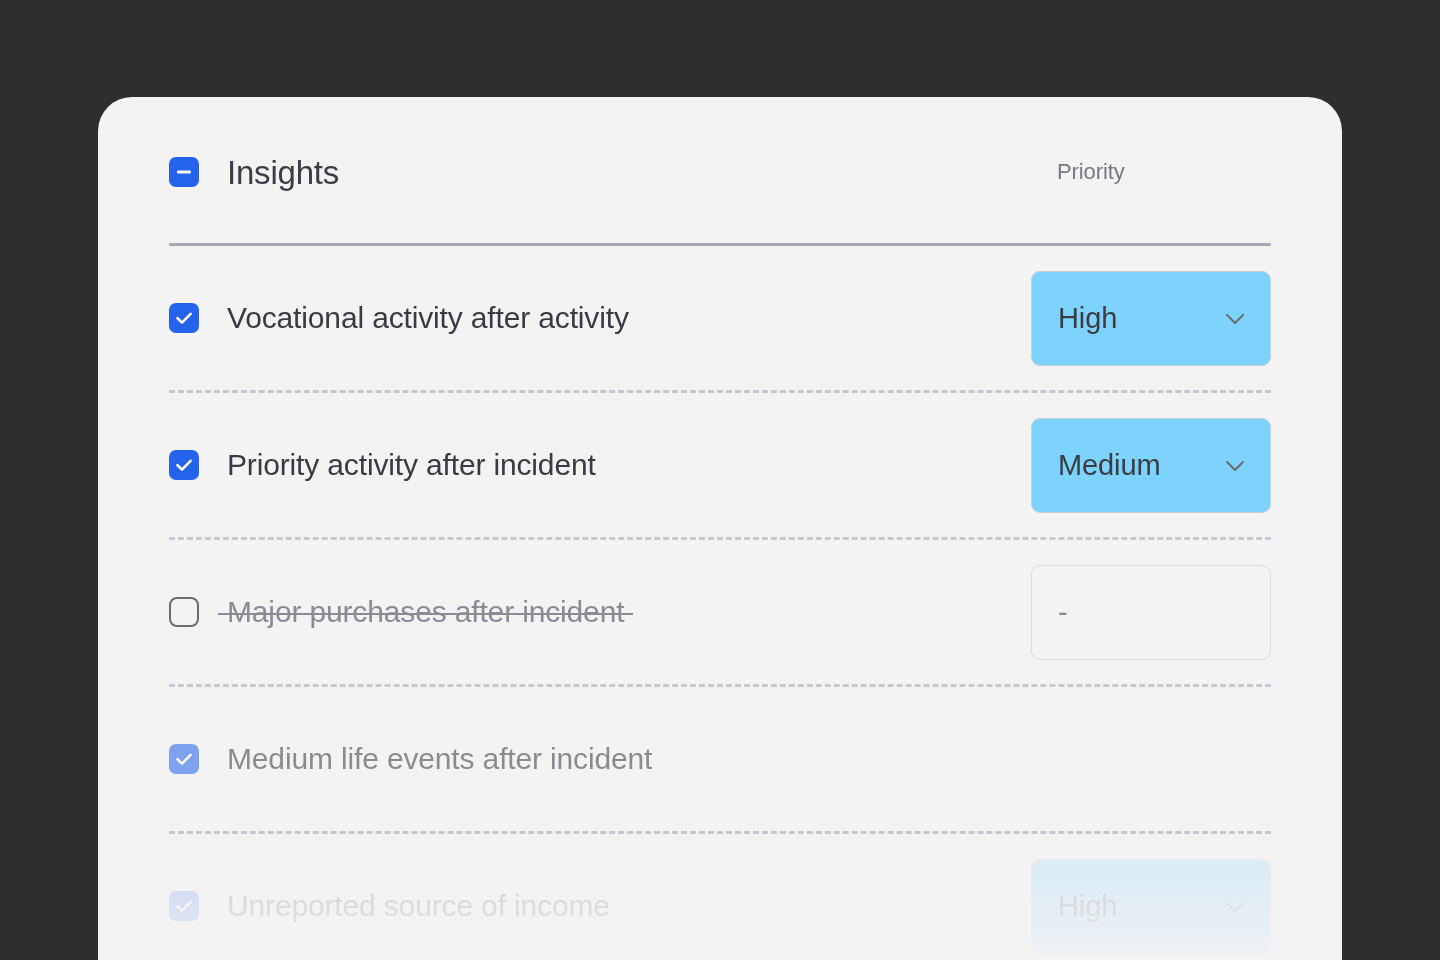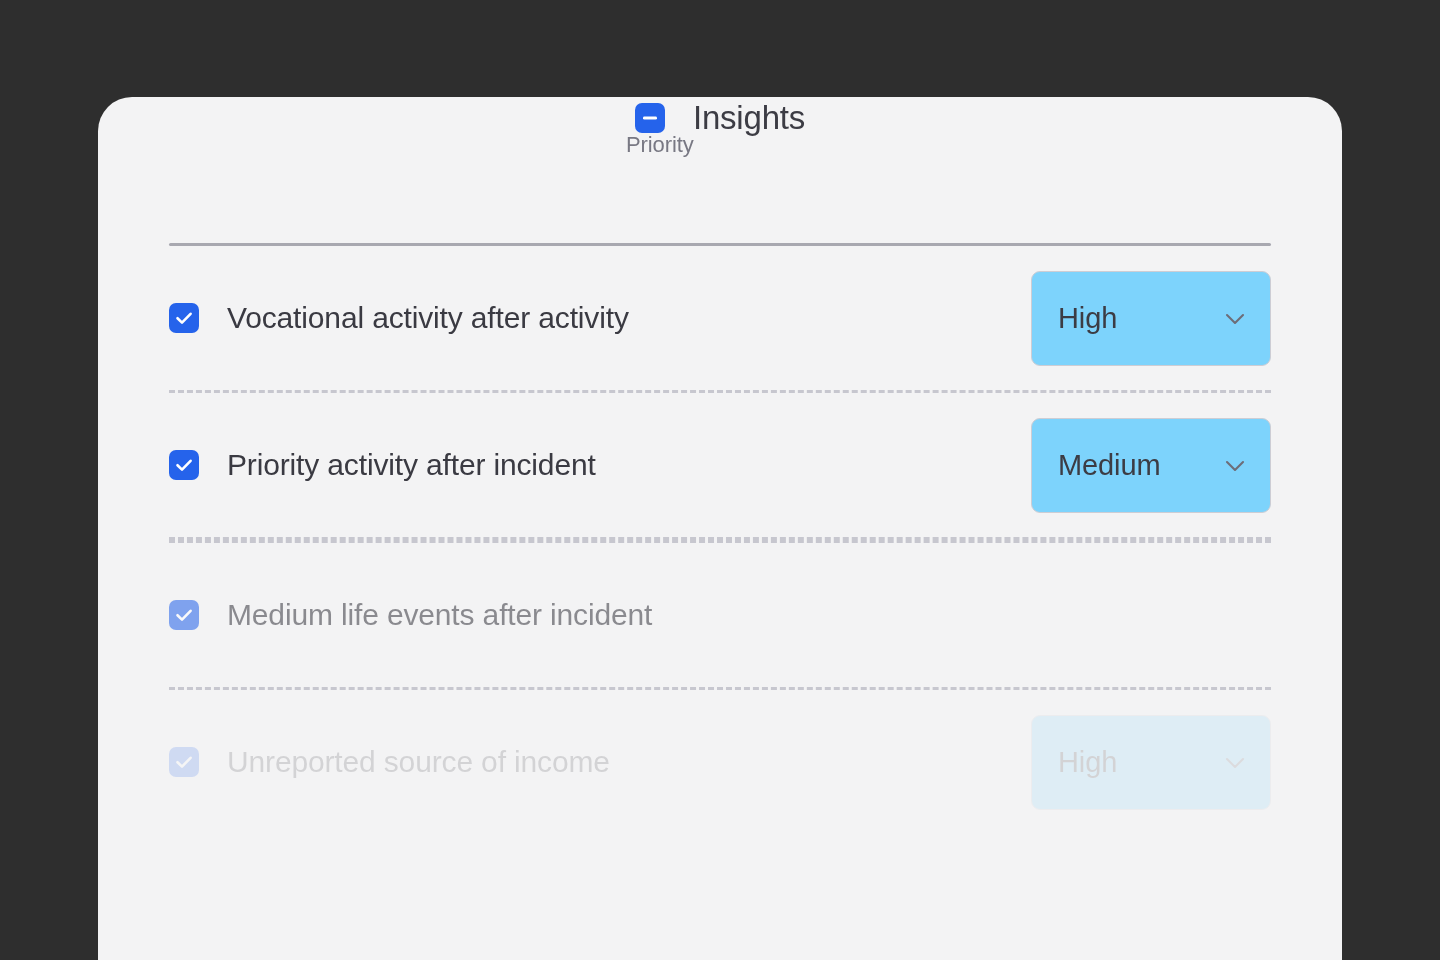--- a/index.html
+++ b/index.html
@@ -34,21 +34,20 @@
     left: 0; top: 0; right: 0; bottom: 0;
     padding: 0 71px 0 71px;   
   }
 
   
   .header-row {
     display: flex;
     align-items: center;
     height: 146px;
     padding-top: 4px;
-    flex-direction: column;
   }
 
   .header-left {
     display: flex;
     align-items: center;
     flex: 1 1 auto;
   }
 
   .header-title {
     font-size: 33px;
@@ -270,20 +269,33 @@
           <span class="sel-value">Medium</span>
           <svg class="chev" viewBox="0 0 26 26">
             <path d="M5 10 L13 18 L21 10" fill="none" stroke="#6d6d78" stroke-width="2.1" stroke-linecap="round" stroke-linejoin="round"></path>
           </svg>
         </div>
       </div>
     </div>
 
     <div class="divider-dashed"></div>
 
+    <div class="row struck">
+      <div class="row-left">
+        <div class="cb empty">
+          <svg class="glyph" viewBox="0 0 30 30"></svg>
+        </div>
+        <div class="row-label">Major purchases after incident</div>
+      </div>
+      <div class="sel-wrap">
+        <div class="sel ghost">
+          <span class="sel-value">-</span>
+        </div>
+      </div>
+    </div>
 
     <div class="divider-dashed"></div>
 
     <div class="row dim">
       <div class="row-left">
         <div class="cb checked">
           <svg class="glyph" viewBox="0 0 30 30">
             <path d="M8.5 15.2 L13 19.6 L21.6 10.8" fill="none" stroke="#ffffff" stroke-width="2.6" stroke-linecap="round" stroke-linejoin="round"></path>
           </svg>
         </div>

